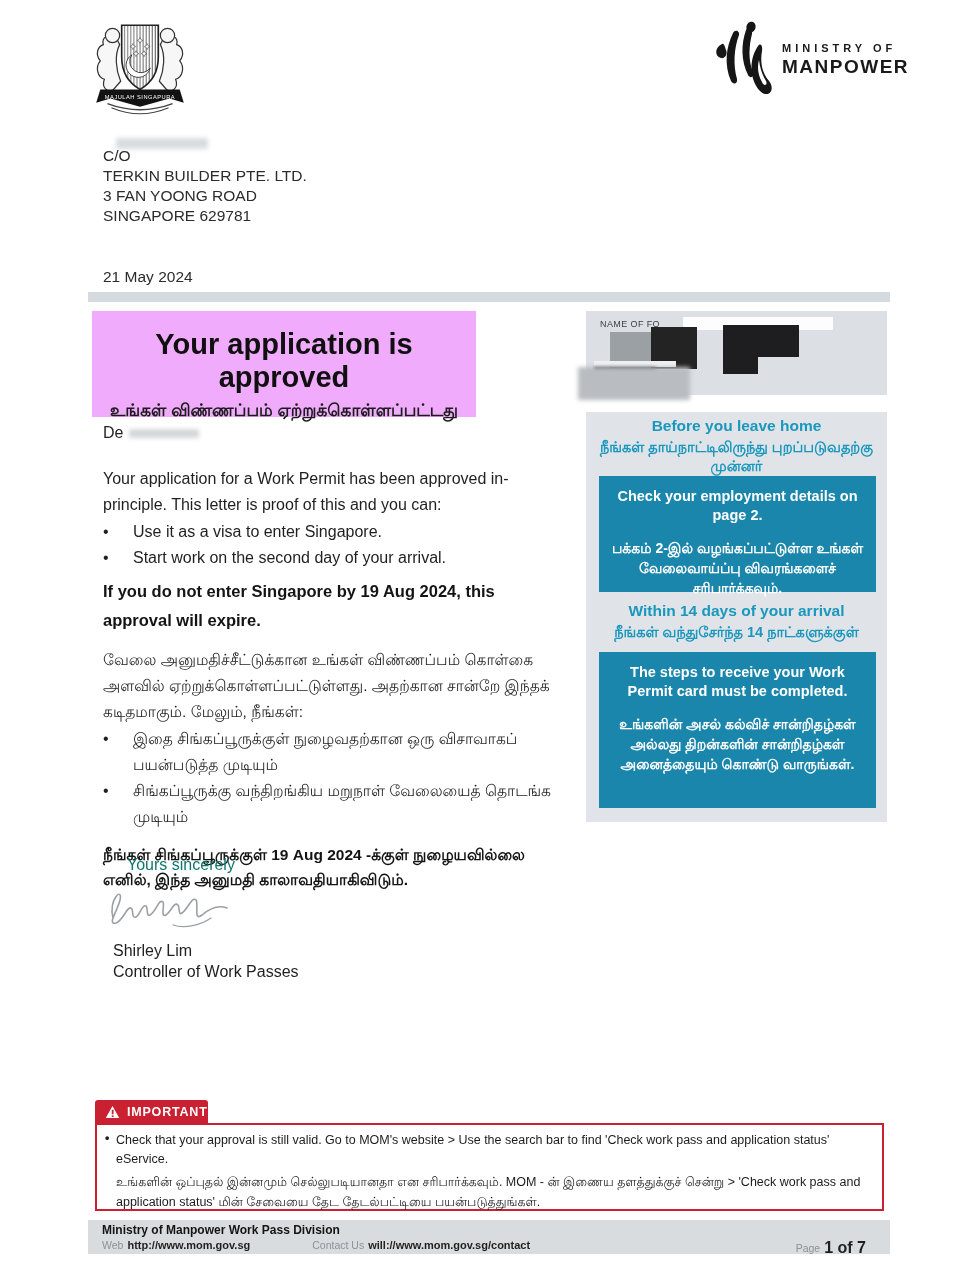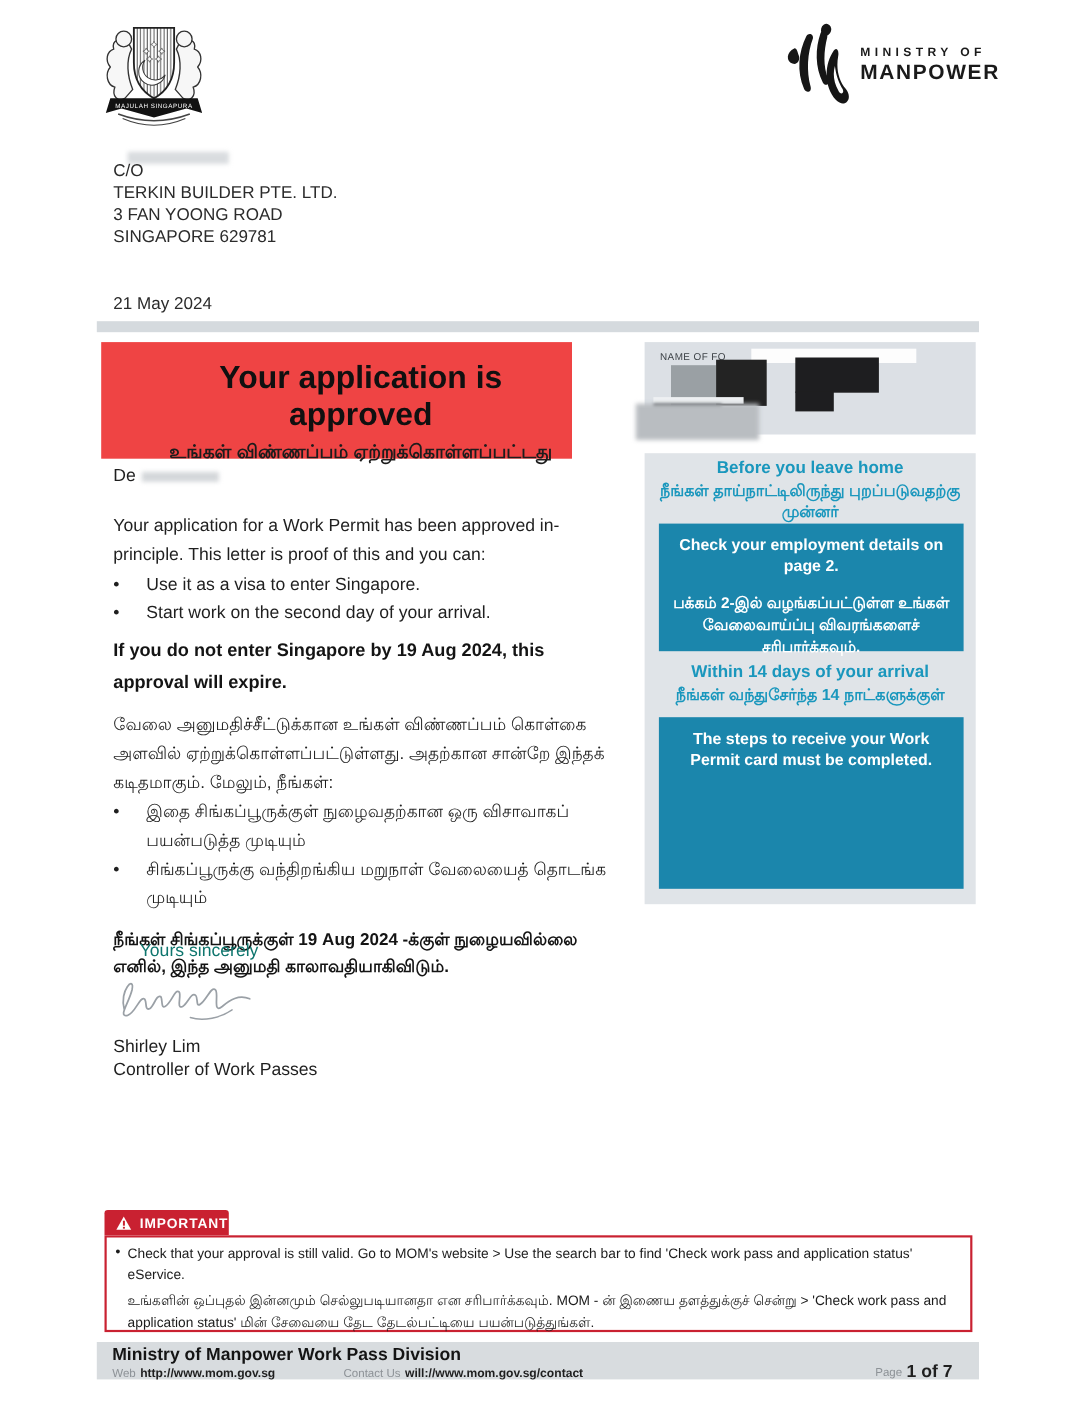--- a/index.html
+++ b/index.html
@@ -16,21 +16,21 @@
   .momtext .l2{font-size:19px;font-weight:700;letter-spacing:1.5px;margin-top:2px;}
 
   
   .addr{left:103px;top:146px;font-size:15.5px;line-height:20px;color:#2b2b2b;}
   .addr-blur{left:116px;top:138px;width:92px;height:11px;background:#d9dcdf;filter:blur(2px);}
   .dateline{left:103px;top:268px;font-size:15.5px;color:#2b2b2b;}
 
   .topbar{left:88px;top:292px;width:802px;height:10px;background:#d5dade;}
 
   
-  .banner{left:92px;top:311px;width:384px;height:106px;background:#ef4444;text-align:center;padding-left:44px;}
+  .banner{left:92px;top:311px;width:384px;height:106px;background:#f0abfc;text-align:center;}
   .banner .t-en{margin-top:17px;font-size:29px;font-weight:700;color:#101010;}
   .banner .t-ta{margin-top:7px;font-size:17px;font-weight:700;color:#1c1c1c;}
 
   
   .namebox{left:586px;top:311px;width:301px;height:84px;background:#dce0e5;}
   .namebox .lbl{position:absolute;left:14px;top:8px;font-size:9px;letter-spacing:.4px;color:#3c4146;}
   .r{position:absolute;}
   .rw1{left:97px;top:6px;width:150px;height:13px;background:#fdfdfd;}
   .rg1{left:24px;top:21px;width:41px;height:40px;background:#9aa0a4;}
   .rb1{left:65px;top:16px;width:46px;height:42px;background:#232323;}
@@ -62,36 +62,36 @@
   .blist{margin-top:1px;}
   .brow{display:flex;}
   .brow .dot{width:30px;flex:0 0 auto;}
   .boldpara{margin-top:6px;font-weight:700;font-size:16.5px;line-height:29px;color:#141414;}
   .ta-para{margin-top:12px;font-size:15.5px;line-height:26px;}
   .ta-bold{margin-top:12px;font-weight:700;font-size:15.5px;line-height:25px;color:#141414;}
 
   .closing{left:103px;top:856px;}
   .closing .vale{font-size:16px;color:#0f766e;margin-left:24px;}
   .sig{margin-top:6px;}
-  .signer{font-size:16px;line-height:21px;color:#1f1f1f;margin-top:4px;}
+  .signer{font-size:16px;line-height:21px;color:#1f1f1f;margin-top:4px;margin-left:10px;}
 
   
   .imp-tab{left:95px;top:1100px;width:113px;height:23px;background:#c92131;border-radius:3px 3px 0 0;
            display:flex;align-items:center;color:#fff;font-weight:700;font-size:12.5px;letter-spacing:.8px;}
   .imp-tab svg{margin:0 7px 0 10px;}
   .imp-box{left:95px;top:1123px;width:789px;height:88px;border:2px solid #c92131;background:#fff;
            font-size:12.5px;color:#1c1c1c;padding:6px 10px 0 8px;box-sizing:border-box;}
   .imp-row{display:flex;}
   .imp-row .dot{width:11px;flex:0 0 auto;font-weight:700;}
   .imp-en{line-height:19px;}
   .imp-ta{line-height:20px;margin-left:11px;margin-top:3px;}
 
   
   .footer{left:88px;top:1220px;width:802px;height:34px;background:#d8dcdf;box-sizing:border-box;padding:3px 12px 0 14px;}
-  .f-title{font-size:16px;font-weight:700;color:#141414;}
+  .f-title{font-size:12px;font-weight:700;color:#141414;}
   .f-row{display:flex;align-items:baseline;margin-top:2px;font-size:11px;}
   .f-lab{color:#8d9297;font-size:10.5px;margin-right:4px;}
   .f-url{color:#1f1f1f;font-weight:700;}
   .f-contact{margin-left:62px;display:flex;align-items:baseline;}
   .f-page{position:absolute;right:24px;top:19px;display:flex;align-items:center;}
 </style>
 </head>
 <body>
 
 <div class="page">
@@ -179,20 +179,21 @@
     <div class="tealcard tc1">
       <div class="en">Check your employment details on page 2.</div>
       <div class="ta">பக்கம் 2-இல் வழங்கப்பட்டுள்ள உங்கள் வேலைவாய்ப்பு விவரங்களைச் சரிபார்க்கவும்.</div>
     </div>
     <div class="side-head sh2">
       <div class="en">Within 14 days of your arrival</div>
       <div class="ta">நீங்கள் வந்துசேர்ந்த 14 நாட்களுக்குள்</div>
     </div>
     <div class="tealcard tc2">
       <div class="en">The steps to receive your Work Permit card must be completed.</div>
+      <div class="ta">உங்களின் அசல் கல்விச் சான்றிதழ்கள் அல்லது திறன்களின் சான்றிதழ்கள் அனைத்தையும் கொண்டு வாருங்கள்.</div>
     </div>
   </div>
 
   <div class="abs lbody">
     <div class="salut">
       <span>De</span>
       <span class="smudge"></span>
     </div>
     <div class="para1">Your application for a Work Permit has been approved in-principle. This letter is proof of this and you can:</div>
     <div class="blist">

